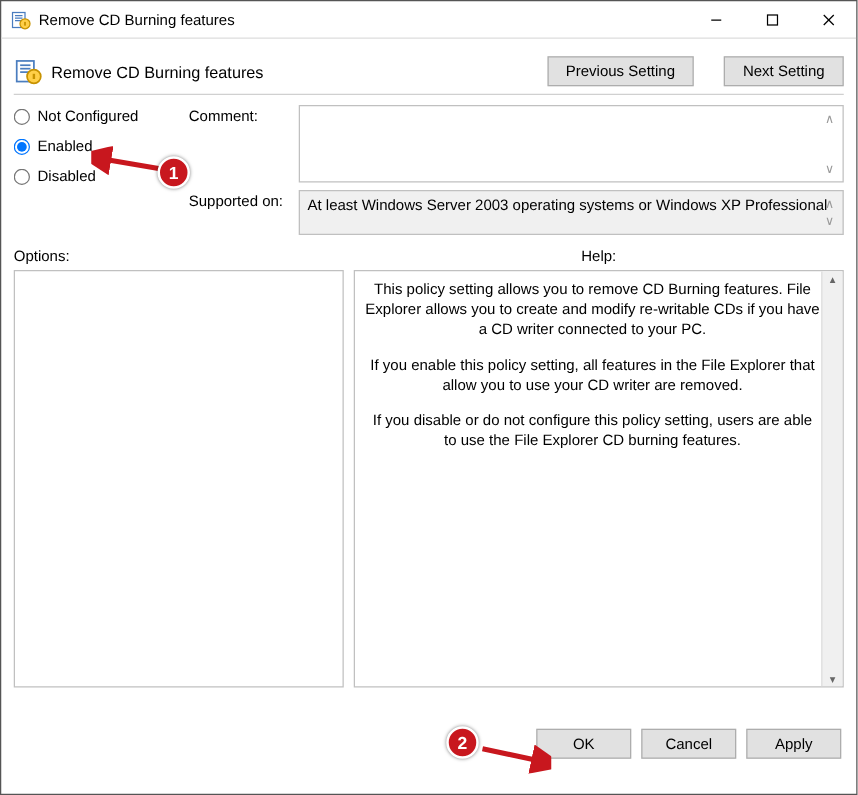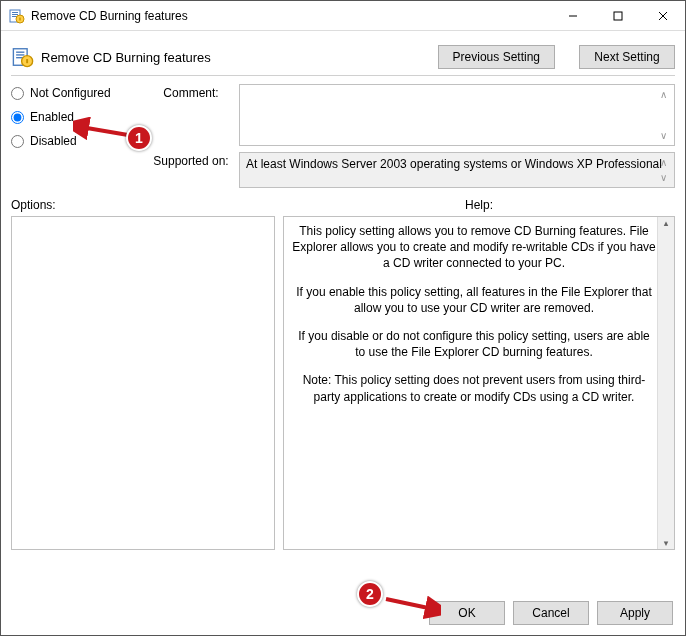--- a/index.html
+++ b/index.html
@@ -54,21 +54,21 @@
     height: 24px;
     cursor:pointer;
   }
   hr.sep { border:none; border-top:1px solid #d0d0d0; margin:4px 0 8px 0;}
   .config-row { display:flex; gap:10px; }
   .radios { width: 130px; display:flex; flex-direction:column; gap:10px; padding-top:2px;}
   .radio-item { display:flex; align-items:center; gap:6px; position:relative;}
   .radio-item input { margin:0; }
   .right-col { flex:1; display:flex; flex-direction:column; gap:6px; }
   .field-row { display:flex; gap:8px; align-items:flex-start; }
-  .field-label { width:80px; padding-top:2px;text-align:center;}
+  .field-label { width:80px; padding-top:2px;}
   .textbox {
     flex:1; border:1px solid #c0c0c0; background:#fff;
     font: inherit; padding:4px 6px; resize:none;
     position:relative;
   }
   .textbox.comment { height:62px; }
   .textbox.supported { height:36px; background:#f0f0f0; color:#000;}
   .scrollhint {
     position:absolute; right:2px; top:4px; bottom:4px; width:12px;
     display:flex; flex-direction:column; justify-content:space-between;
@@ -79,21 +79,21 @@
   .panel-col.options { width: 264px; }
   .panel-col.help { flex:1;text-align:center; }
   .panel-label { margin-bottom:4px; }
   .panel-box {
     flex:1; border:1px solid #c0c0c0; background:#fff;
     padding:6px 8px; overflow:auto; position:relative;
   }
   .panel-box.help-box { line-height:1.35; padding-right:18px;}
   .panel-box.help-box p { margin:0 0 12px 0; }
   .footer {
-    position:absolute; bottom:10px; right:12px; display:flex; gap:8px;
+    position:absolute; bottom:28px; right:12px; display:flex; gap:8px;
   }
   .footer button.std { min-width:76px; }
   
   .badge {
     position:absolute; width:26px; height:26px; border-radius:50%;
     background:#c8171e; border:2px solid #fff; color:#fff;
     display:flex; align-items:center; justify-content:center;
     font-weight:bold; font-size:14px; box-shadow:0 0 3px rgba(0,0,0,.5);
     z-index:20;
   }
@@ -205,21 +205,20 @@
     <div class="panel-col options">
       <div class="panel-label">Options:</div>
       <div class="panel-box"></div>
     </div>
     <div class="panel-col help">
       <div class="panel-label">Help:</div>
       <div class="panel-box help-box">
         <p>This policy setting allows you to remove CD Burning features. File Explorer allows you to create and modify re-writable CDs if you have a CD writer connected to your PC.</p>
         <p>If you enable this policy setting, all features in the File Explorer that allow you to use your CD writer are removed.</p>
         <p>If you disable or do not configure this policy setting, users are able to use the File Explorer CD burning features.</p>
-        <p>Note: This policy setting does not prevent users from using third-party applications to create or modify CDs using a CD writer.</p>
         <div class="help-scroll">
           <span>▴</span>
           <span>▾</span>
         </div>
       </div>
     </div>
   </div>
 </div>
 
 <div class="footer">

